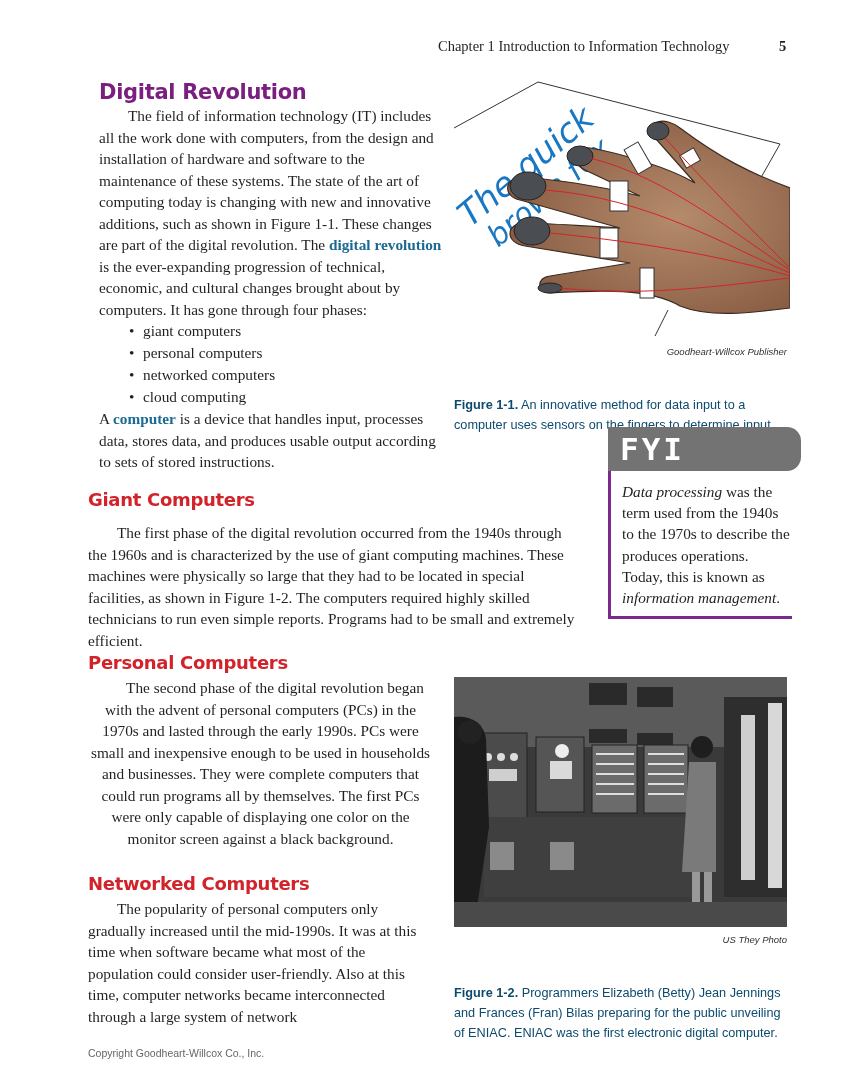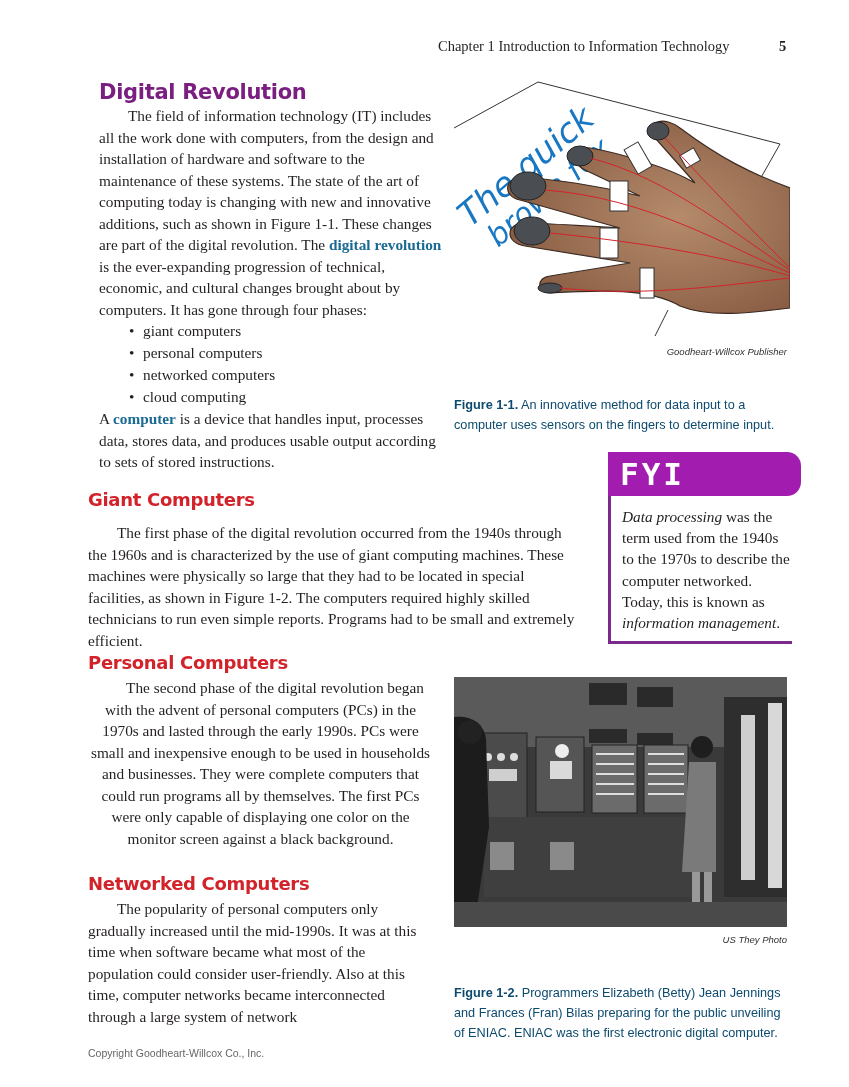--- a/index.html
+++ b/index.html
@@ -16,21 +16,21 @@
   .body-text p { margin: 0; }
   .indent { text-indent: 29px; }
   .term { color: #1b6a93; font-weight: bold; }
   ul.bul { list-style: none; margin: 0; padding: 0 0 0 30px; }
   ul.bul li { position: relative; padding-left: 14px; line-height: 22px; }
   ul.bul li::before { content: "\2022"; position: absolute; left: 0; top: 0; }
   .credit { font-family: "Liberation Sans", sans-serif; font-style: italic; font-size: 9.5px; color: #333; text-align: right; }
   .caption { font-family: "Liberation Sans", sans-serif; font-size: 12.7px; line-height: 20px; color: #0c4a6e; margin-top: 33px; }
   .caption b { font-weight: bold; }
   .fyi { left: 608px; top: 427px; width: 193px; }
-  .fyi-head { height: 44px; background: #a21caf; border-radius: 0 14px 14px 0; position: relative; margin-top: 25px; }
+  .fyi-head { height: 44px; background: #737373; border-radius: 0 14px 14px 0; position: relative; }
   .fyi-head span { position: absolute; left: 12px; top: 4px; font-family: "DejaVu Sans Mono", "Liberation Mono", monospace;
                    font-weight: bold; font-size: 31px; color: #fff; letter-spacing: 3px; }
   .fyi-body { border-left: 3px solid #7b2a8b; border-bottom: 3px solid #7b2a8b; padding: 10px 0 8px 11px;
               width: 170px; font-size: 15.3px; line-height: 21.2px; }
   .fyi-body i { font-style: italic; }
   .footer { left: 88px; top: 1047px; font-family: Liberation Sans, sans-serif; font-size: 10.5px; color: #666; }
 </style>
 </head>
 <body>
 
@@ -97,21 +97,21 @@
 <div class="abs credit" style="left:560px; top:346px; width:227px;">Goodheart-Willcox Publisher</div>
 <div class="abs caption" style="left:454px; top:362px; width:335px;">
   <b>Figure 1-1.</b><span> An innovative method for data input to a computer uses sensors on the fingers to determine input.</span>
 </div>
 
 <div class="abs fyi">
   <div class="fyi-head">
     <span>FYI</span>
   </div>
   <div class="fyi-body">
-    <i>Data processing</i><span> was the term used from the 1940s to the 1970s to describe the computer networked. Today, this is known as </span><i>information management</i><span>.</span>
+    <i>Data processing</i><span> was the term used from the 1940s to the 1970s to describe the produces operations. Today, this is known as </span><i>information management</i><span>.</span>
   </div>
 </div>
 
 <div class="abs" style="left:88px; top:489px; width:492px;">
   <h2 class="sub">Giant Computers</h2>
   <div class="body-text" style="margin-top:12px;">
     <p class="indent">The first phase of the digital revolution occurred from the 1940s through the 1960s and is characterized by the use of giant computing machines. These machines were physically so large that they had to be located in special facilities, as shown in Figure 1-2. The computers required highly skilled technicians to run even simple reports. Programs had to be small and extremely efficient.</p>
   </div>
 </div>
 

